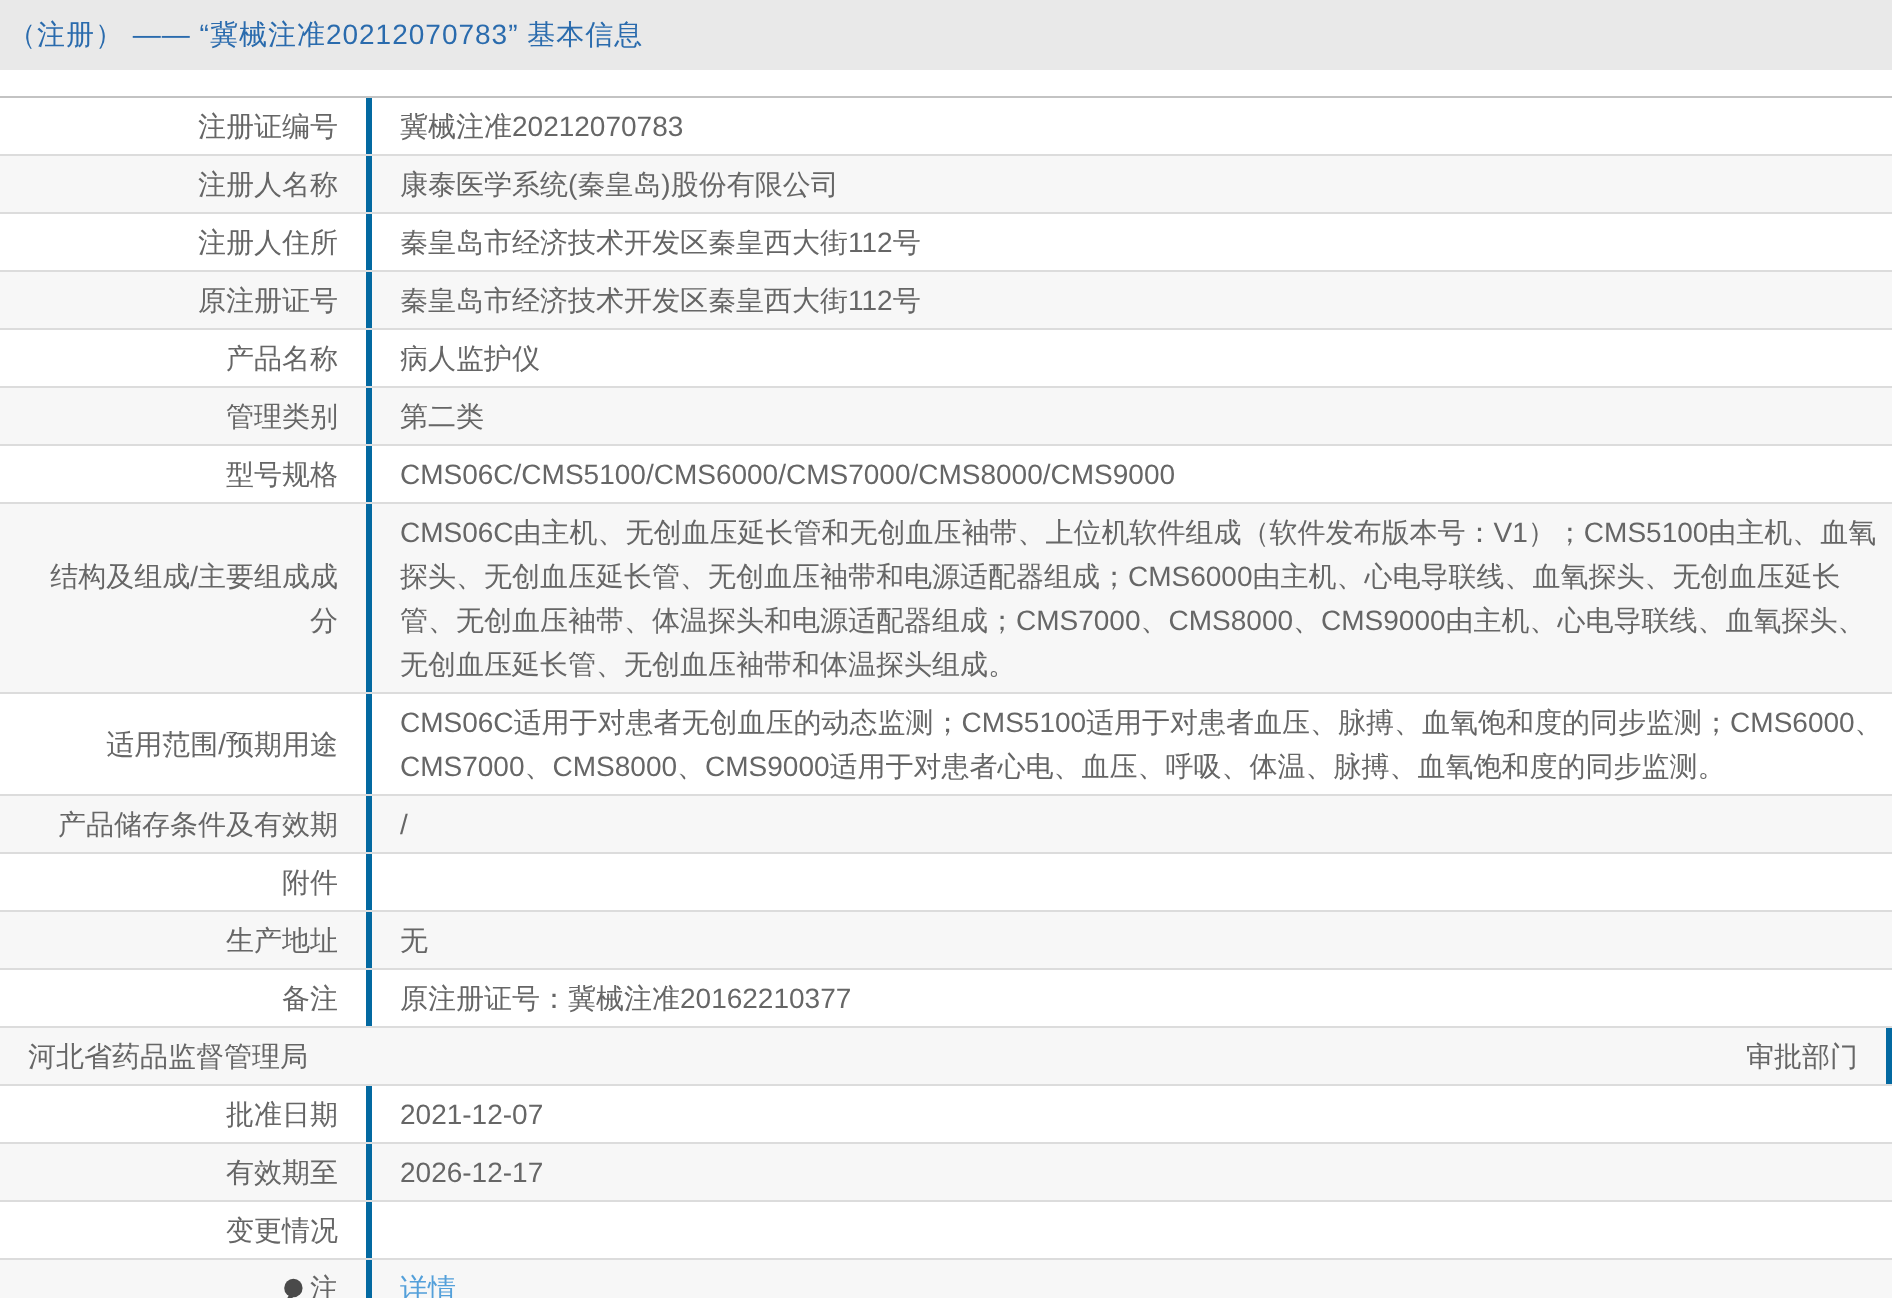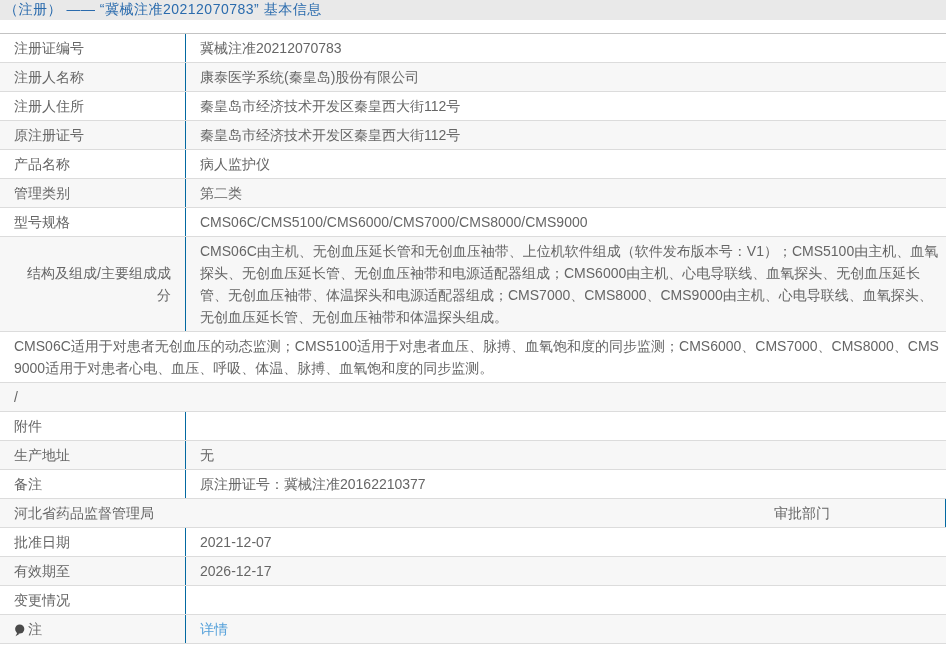--- a/index.html
+++ b/index.html
@@ -7,21 +7,21 @@
     padding: 0;
   }
   body {
     width: 946px;
     height: 649px;
     overflow: hidden;
     background: #ffffff;
     font-family: "Liberation Sans", "DejaVu Sans", sans-serif;
   }
   .page-header {
-    height: 20px;
+    height: 35px;
     background: #e9e9e9;
     display: flex;
     align-items: center;
     padding: 0 8px 0 4px;
     box-sizing: border-box;
   }
   .page-title {
     color: #2a6bad;
     font-size: 14px;
     letter-spacing: 0.5px;
@@ -44,24 +44,24 @@
   .cell {
     padding: 3px 14px;
     line-height: 22px;
     font-size: 14px;
     color: #666666;
     box-sizing: border-box;
   }
   .label {
     width: 186px;
     flex: 0 0 186px;
-    border-right: 1px solid #0369a1;
+    border-right: 3px solid #0369a1;
     display: flex;
     align-items: center;
-    justify-content: flex-start;
+    justify-content: flex-end;
     text-align: right;
   }
   .value {
     flex: 1;
     word-break: break-all;
     padding-right: 0;
     display: flex;
     align-items: center;
   }
   .icon {
@@ -142,24 +142,32 @@
 
   <div class="row">
     <div class="cell label">
 
       <span class="label-text">结构及组成/主要组成成分</span>
     </div>
     <div class="cell value">CMS06C由主机、无创血压延长管和无创血压袖带、上位机软件组成（软件发布版本号：V1）；CMS5100由主机、血氧探头、无创血压延长管、无创血压袖带和电源适配器组成；CMS6000由主机、心电导联线、血氧探头、无创血压延长管、无创血压袖带、体温探头和电源适配器组成；CMS7000、CMS8000、CMS9000由主机、心电导联线、血氧探头、无创血压延长管、无创血压袖带和体温探头组成。</div>
   </div>
 
   <div class="row">
+    <div class="cell label">
+
+      <span class="label-text">适用范围/预期用途</span>
+    </div>
     <div class="cell value">CMS06C适用于对患者无创血压的动态监测；CMS5100适用于对患者血压、脉搏、血氧饱和度的同步监测；CMS6000、CMS7000、CMS8000、CMS9000适用于对患者心电、血压、呼吸、体温、脉搏、血氧饱和度的同步监测。</div>
   </div>
 
   <div class="row">
+    <div class="cell label">
+
+      <span class="label-text">产品储存条件及有效期</span>
+    </div>
     <div class="cell value">/</div>
   </div>
 
   <div class="row">
     <div class="cell label">
 
       <span class="label-text">附件</span>
     </div>
     <div class="cell value"></div>
   </div>

